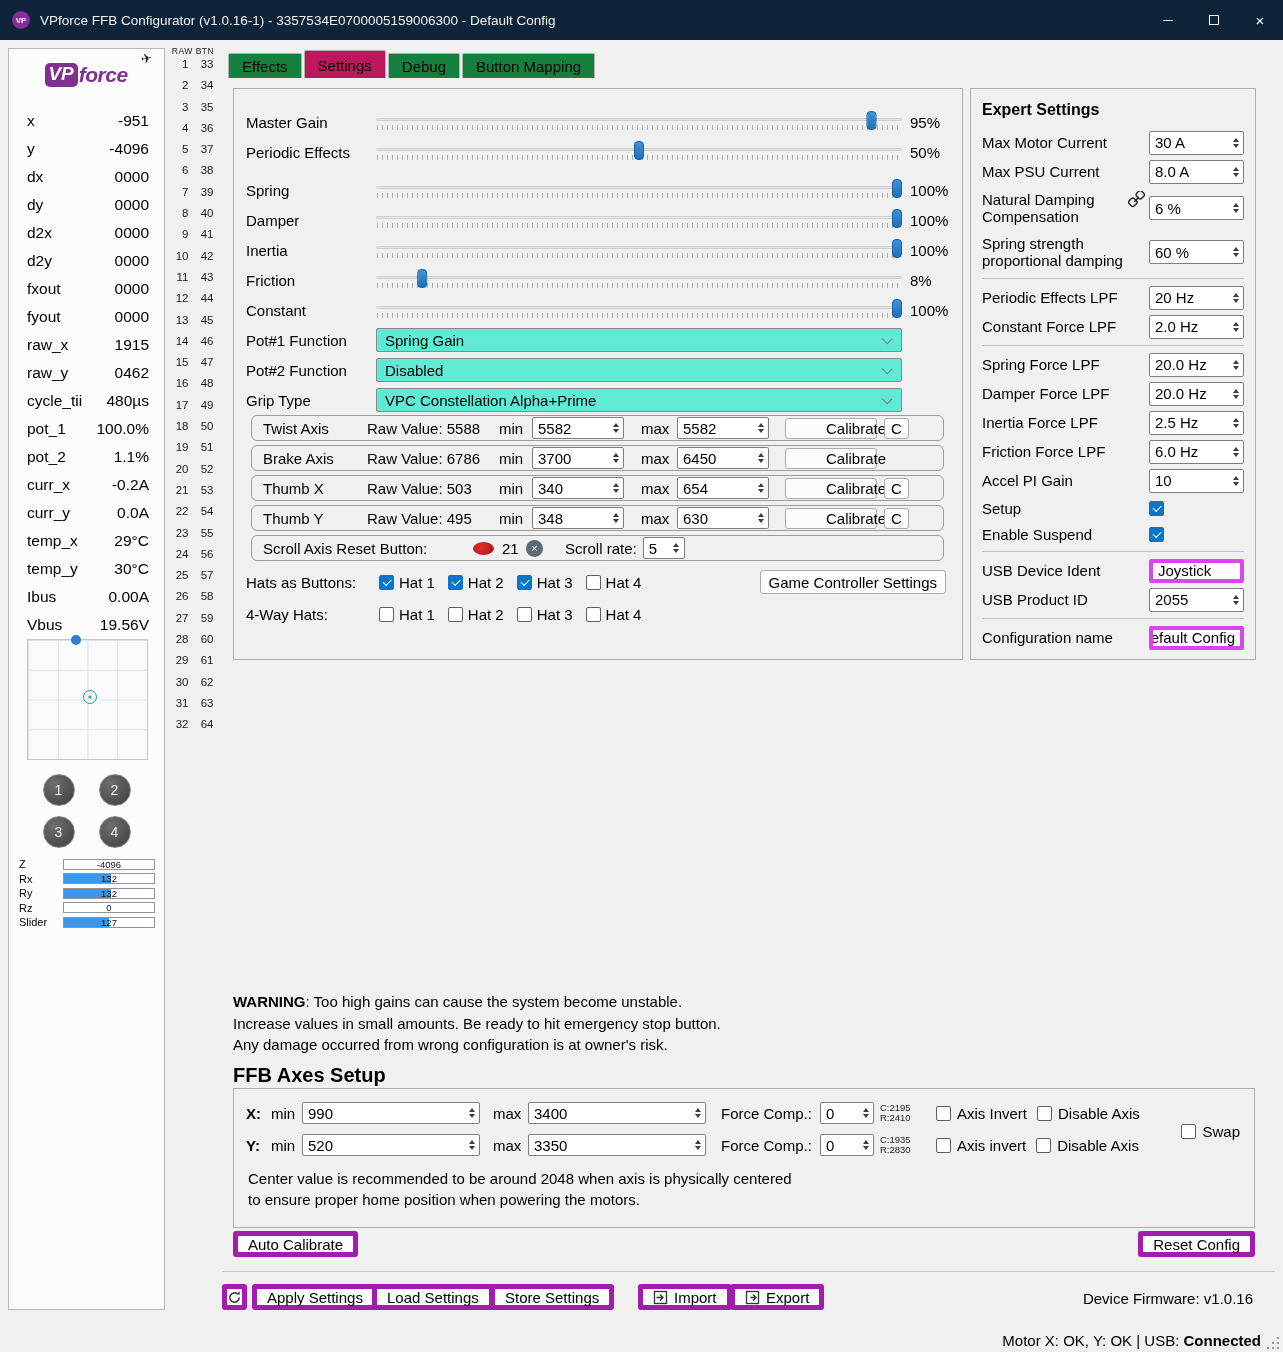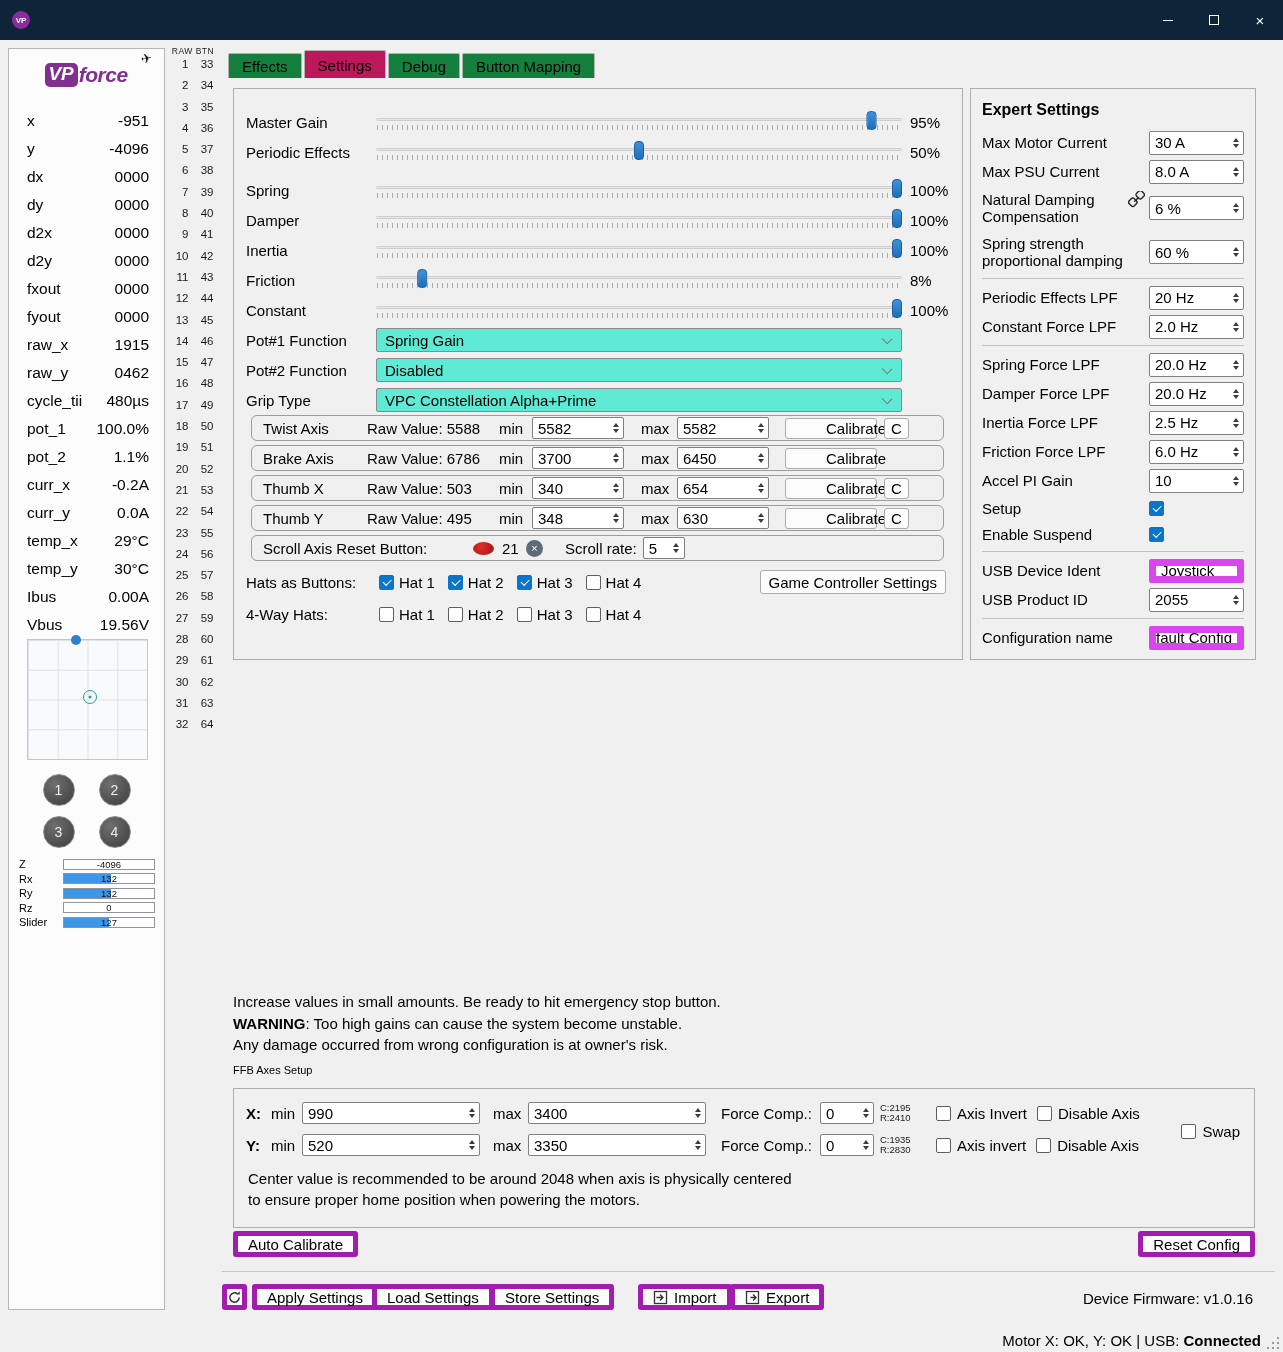--- a/index.html
+++ b/index.html
@@ -105,29 +105,29 @@
   .cb.on::after { content:""; position:absolute; left:3px; top:3.5px; width:7px; height:3.5px; border-left:1.8px solid #fff; border-bottom:1.8px solid #fff; transform:rotate(-45deg); }
 
   
   #expert-title { font-size:16px; font-weight:bold; margin-bottom:9px; }
   .xrow { display:flex; align-items:center; min-height:29px; }
   .xrow.tall { min-height:44px; }
   .xrow.chk { min-height:26px; }
   .xrow .xlbl { flex:1; font-size:15px; line-height:17px; padding-right:4px; }
   .xrow .xctl { width:95px; flex:none; display:flex; }
   .xrow .spin, .xrow .tfield { width:95px; height:24px; }
-  .tfield { background:#fff; border:7px solid #d946ef; border-radius:2px; display:inline-flex; align-items:center; padding:0 5px; font-size:15px; white-space:nowrap; overflow:hidden; }
+  .tfield { background:#fff; border:4px solid #d946ef; border-radius:2px; display:inline-flex; align-items:center; padding:0 5px; font-size:15px; white-space:nowrap; overflow:hidden; }
   .tfield.clipl { justify-content:flex-end; }
   .tfield span { white-space:nowrap; }
   .xsep { height:1px; background:#c3c3c3; margin:4px 0; }
   .linkicon { margin-right:4px; flex:none; position:relative; top:-7px; }
 
   
   #warning { position:absolute; left:233px; top:991px; font-size:15px; line-height:21.5px; }
-  #ffb-title { position:absolute; left:233px; top:1064px; font-size:11px; font-weight:normal; }
+  #ffb-title { position:absolute; left:233px; top:1064px; font-size:20px; font-weight:bold; }
   #ffb-box { position:absolute; left:233px; top:1088px; width:1022px; height:140px; border:1px solid #aeaeae; padding:8px 12px; }
   .frow { display:flex; align-items:center; height:32px; }
   .fax { width:25px; font-weight:bold; font-size:15px; }
   .fminl { width:31px; font-size:15px; }
   .fmaxl { width:35px; margin-left:13px; font-size:15px; }
   .ffcl { margin-left:15px; width:99px; font-size:15px; }
   .crblock { width:46px; font-size:9.5px; line-height:10px; margin-left:6px; color:#222; }
   .fchk { display:flex; align-items:center; margin-left:10px; }
   .fchk .fckl { margin-left:6px; font-size:15px; white-space:nowrap; }
   #swap { position:absolute; right:14px; top:34px; display:flex; align-items:center; }
@@ -147,20 +147,21 @@
       radial-gradient(circle at 7px 8px,#9a9a9a 1.3px,transparent 1.5px),
       radial-gradient(circle at 12px 13px,#9a9a9a 1.3px,transparent 1.5px),
       radial-gradient(circle at 7px 13px,#9a9a9a 1.3px,transparent 1.5px),
       radial-gradient(circle at 2px 13px,#9a9a9a 1.3px,transparent 1.5px); }
 </style>
 </head>
 <body>
 
 <div id="titlebar">
   <div id="app-icon">VP</div>
+  <div id="title-text">VPforce FFB Configurator (v1.0.16-1) - 3357534E0700005159006300 - Default Config</div>
   <div id="win-controls">
     <div class="wbtn">
         <span class="glyph-min"></span>
       </div>
     <div class="wbtn">
         <span class="glyph-max"></span>
       </div>
     <div class="wbtn">
         <span>×</span>
       </div>
@@ -788,22 +789,22 @@
         <span class="xctl">
           <span class="tfield clipl">
             <span>Default Config</span>
           </span>
         </span>
       </div>
     </div>
 </div>
 
 <div id="warning">
+  <div><b>WARNING</b><span>: Too high gains can cause the system become unstable.</span></div>
   <div>Increase values in small amounts. Be ready to hit emergency stop button.</div>
-  <div><b>WARNING</b><span>: Too high gains can cause the system become unstable.</span></div>
   <div>Any damage occurred from wrong configuration is at owner's risk.</div>
 </div>
 
 <div id="ffb-title">FFB Axes Setup</div>
 <div id="ffb-box">
   <div id="ffb-rows">
       <div class="frow">
         <span class="fax">X:</span>
         <span class="fminl">min</span>
         <span class="spin" style="width:178px">

